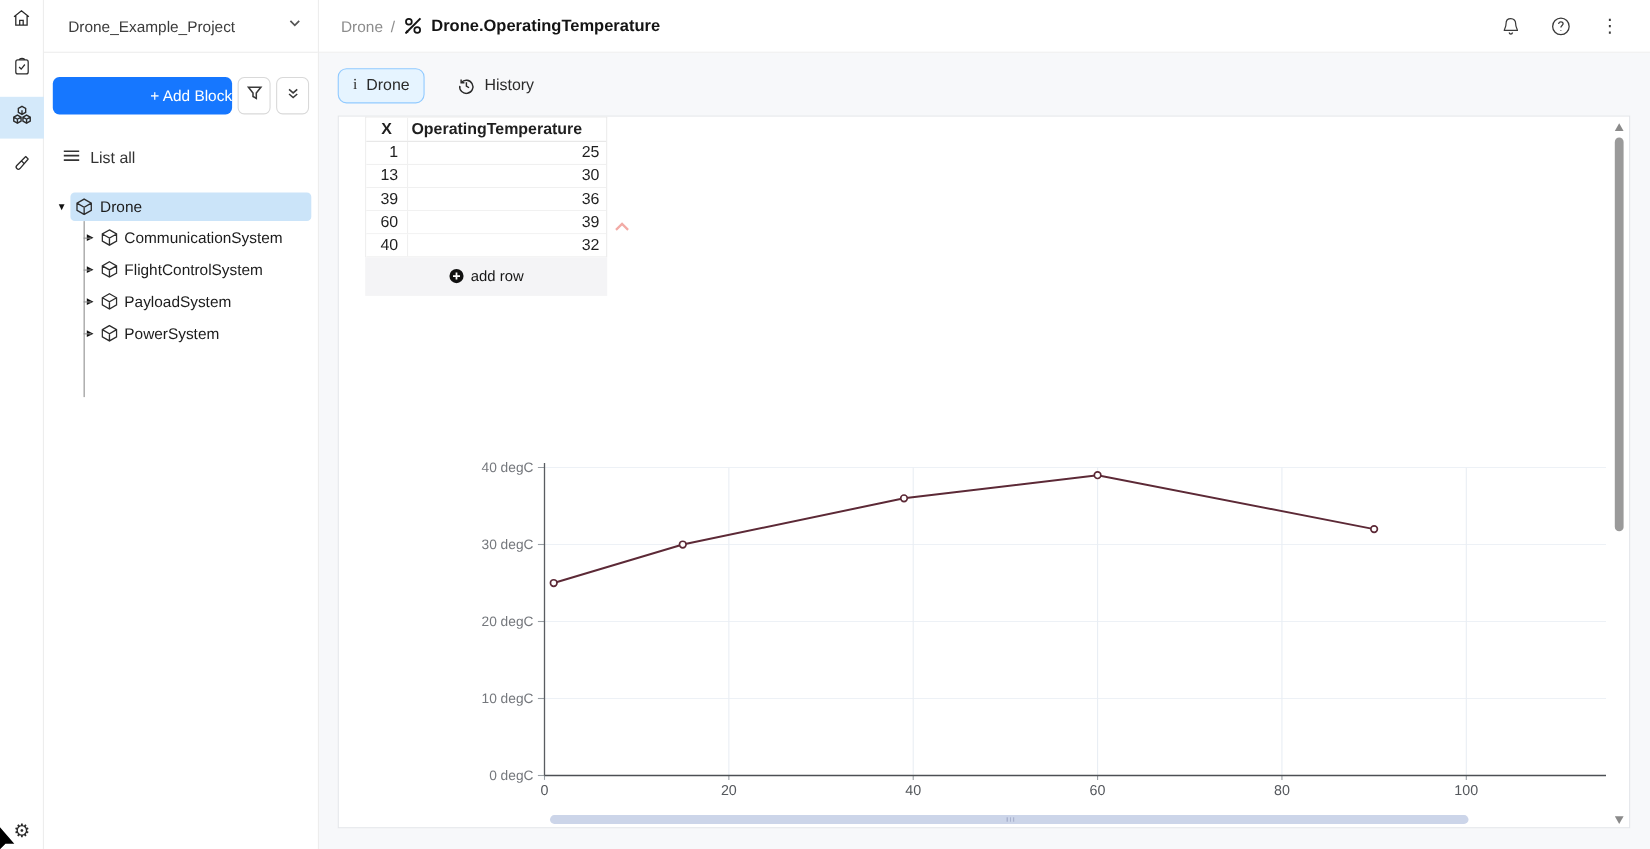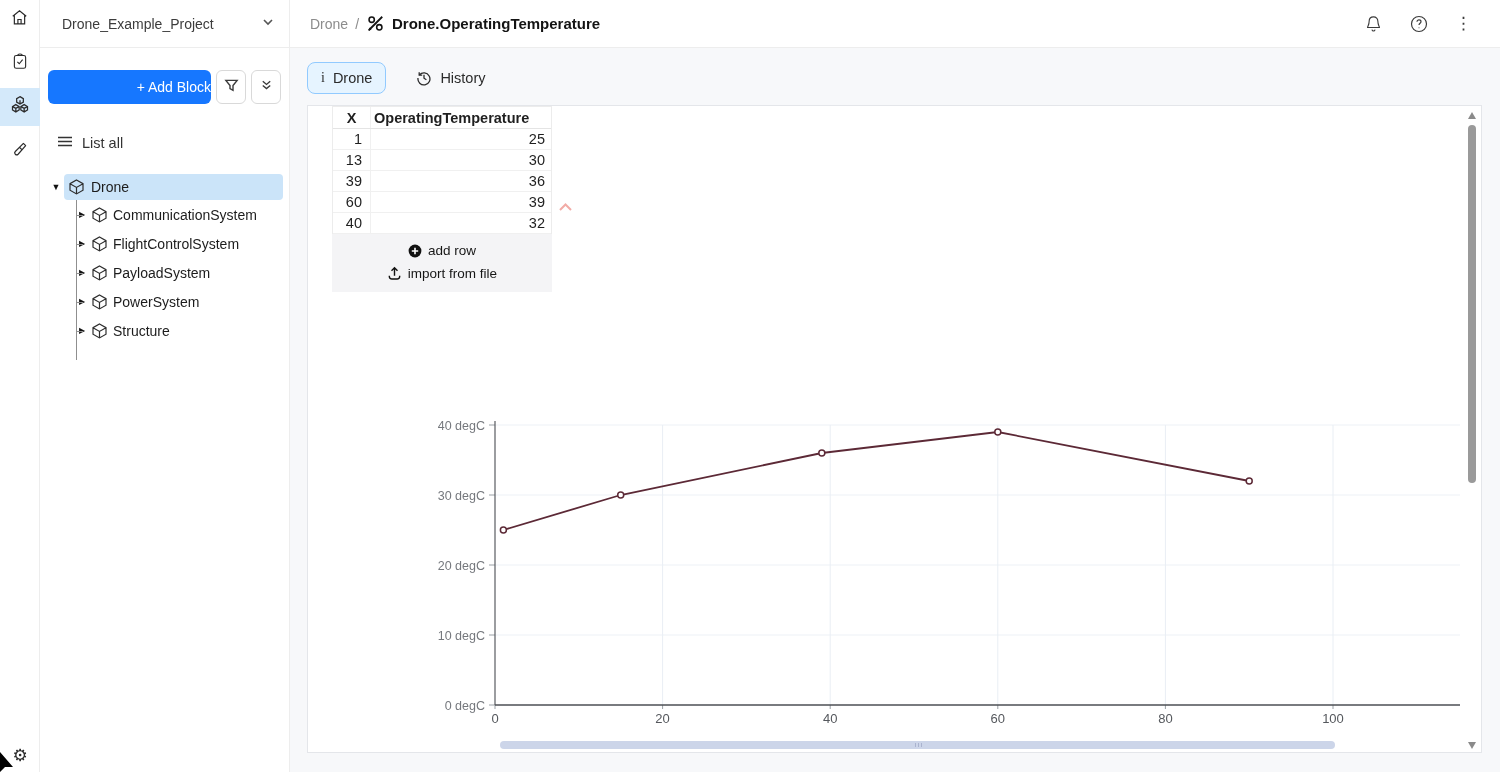--- a/index.html
+++ b/index.html
@@ -195,29 +195,20 @@
             <span class="tree-label">PayloadSystem</span>
           </div>
           <div class="tree-child">
             <span class="caret">▶</span>
             <span class="cube">
               <svg width="15" height="16" viewBox="0 0 15 16" fill="none" stroke="#2d2d2d" stroke-width="1.2">
                 <path d="M7.5 1 L14 4.7 V11.2 L7.5 14.9 L1 11.2 V4.7 Z M1 4.7 L7.5 8.4 L14 4.7 M7.5 8.4 V14.9"></path>
               </svg>
             </span>
             <span class="tree-label">PowerSystem</span>
-          </div>
-          <div class="tree-child">
-            <span class="caret">▶</span>
-            <span class="cube">
-              <svg width="15" height="16" viewBox="0 0 15 16" fill="none" stroke="#2d2d2d" stroke-width="1.2">
-                <path d="M7.5 1 L14 4.7 V11.2 L7.5 14.9 L1 11.2 V4.7 Z M1 4.7 L7.5 8.4 L14 4.7 M7.5 8.4 V14.9"></path>
-              </svg>
-            </span>
-            <span class="tree-label">Structure</span>
           </div>
         </div>
     </div>
   </div>
 
   <div class="main">
     <div class="top-header">
       <div class="crumb">
         <span class="crumb-parent">Drone</span>
         <span class="crumb-sep">/</span>
@@ -303,29 +294,20 @@
 
         <div class="ds-actions">
           <div class="act-row">
             <span>
                 <svg width="14" height="14" viewBox="0 0 14 14">
                   <circle cx="7" cy="7" r="6.4" fill="#111"></circle>
                   <path d="M7 3.8 V10.2 M3.8 7 H10.2" stroke="#fff" stroke-width="1.6"></path>
                 </svg>
               </span>
             <span>add row</span>
-          </div>
-          <div class="act-row">
-            <span>
-                <svg width="15" height="15" viewBox="0 0 16 16" fill="none" stroke="#111" stroke-width="1.5">
-                  <path d="M8 10.5 V2.2 M4.8 5 L8 1.8 L11.2 5"></path>
-                  <path d="M2.5 10.5 V11.5 A2.8 2.8 0 0 0 5.3 13.8 H10.7 A2.8 2.8 0 0 0 13.5 11.5 V10.5"></path>
-                </svg>
-              </span>
-            <span>import from file</span>
           </div>
         </div>
 
         <div class="chart-wrap"><svg width="1160" height="320" viewBox="0 0 1160 320">
               <line x1="181" y1="294" x2="187" y2="294" stroke="#9aa0a6" stroke-width="1"></line>
               <text x="177" y="298.5" text-anchor="end" fill="#75787d" font-size="12.5">0 degC</text>
               <line x1="187" y1="224" x2="1152" y2="224" stroke="#edf1f6" stroke-width="1"></line>
               <line x1="181" y1="224" x2="187" y2="224" stroke="#9aa0a6" stroke-width="1"></line>
               <text x="177" y="228.5" text-anchor="end" fill="#75787d" font-size="12.5">10 degC</text>
               <line x1="187" y1="154" x2="1152" y2="154" stroke="#edf1f6" stroke-width="1"></line>

